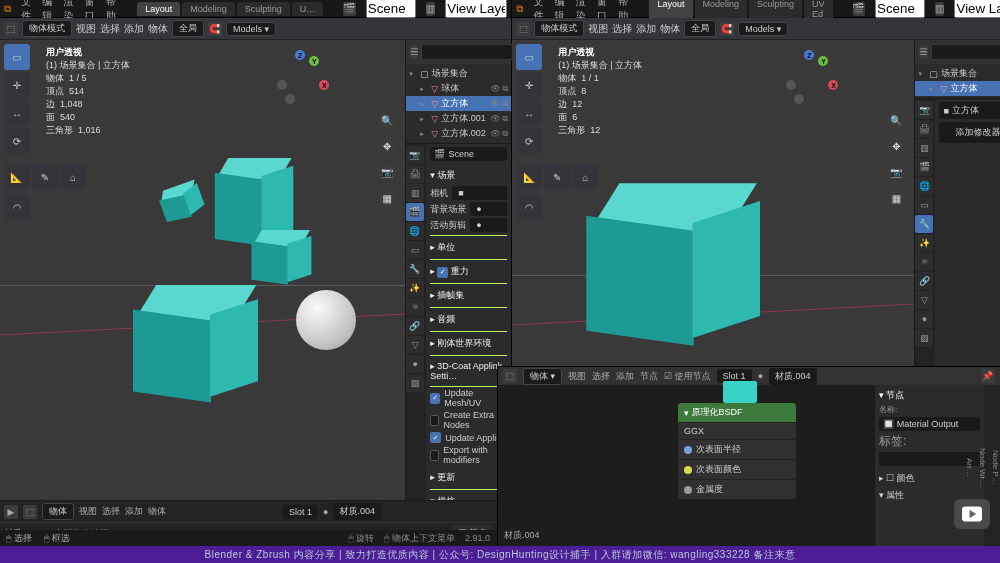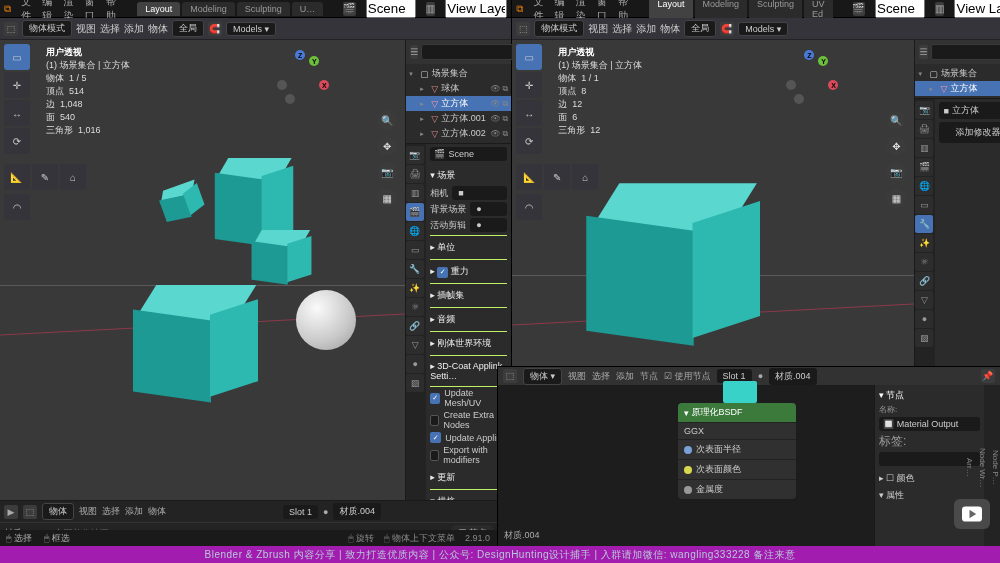--- a/index.html
+++ b/index.html
@@ -63,21 +63,21 @@
 .bsdf .nh{background:#3c7a3c;padding:3px 6px;color:#fff;display:flex;align-items:center;gap:3px}
 .bsdf .nr{padding:3px 6px;border-top:1px solid #222;display:flex;align-items:center;gap:4px}
 .sock{width:8px;height:8px;border-radius:50%;display:inline-block}
 .matprev{position:absolute;left:225px;top:-4px;width:34px;height:22px;background:#39d2c9;border-radius:2px}
 .nprops{width:110px;background:#2b2b2b;margin-top:18px;border-left:1px solid #1a1a1a;padding:4px;font-size:9px}
 .nprops .fld{background:#1a1a1a;padding:2px 4px;border-radius:3px;margin:2px 0;color:#ccc}
 .videoBtn{position:absolute;right:10px;bottom:34px;width:36px;height:30px;background:rgba(80,80,80,.85);border-radius:6px;display:flex;align-items:center;justify-content:center}
 .videoBtn svg{width:20px;height:16px}
 .btmstatus{position:absolute;left:0;bottom:17px;height:16px;width:497px;background:#1a1a1a;display:flex;align-items:center;padding:0 6px;gap:12px;font-size:9px;color:#aaa}
 .btmstatus2{position:absolute;left:160px;bottom:17px;height:16px;width:330px;display:flex;align-items:center;justify-content:flex-end;gap:10px;font-size:9px;color:#888}
-.footer{position:absolute;left:0;right:0;bottom:0;height:17px;background:#a21caf;color:#b8c8d8;font-size:10px;display:flex;align-items:center;justify-content:center;gap:8px;letter-spacing:.5px}
+.footer{position:absolute;left:0;right:0;bottom:0;height:17px;background:#4c1d95;color:#b8c8d8;font-size:10px;display:flex;align-items:center;justify-content:center;gap:8px;letter-spacing:.5px}
 
 .floor{position:absolute;left:0;right:0;top:50%;height:1px;background:#5a5a5a}
 .axX{position:absolute;left:0;right:0;top:58%;height:1px;background:#8b3a4a;transform:rotate(-3deg)}
 
 .cube{position:absolute}
 .cube .top{position:absolute;background:#5ad8d0}
 .cube .front{position:absolute;background:#1d9a93}
 .cube .side{position:absolute;background:#2db8b0}
 .sphere{position:absolute;width:60px;height:60px;border-radius:50%;background:radial-gradient(circle at 35% 30%,#fafafa,#c8c8c8 60%,#9a9a9a)}
 </style>

